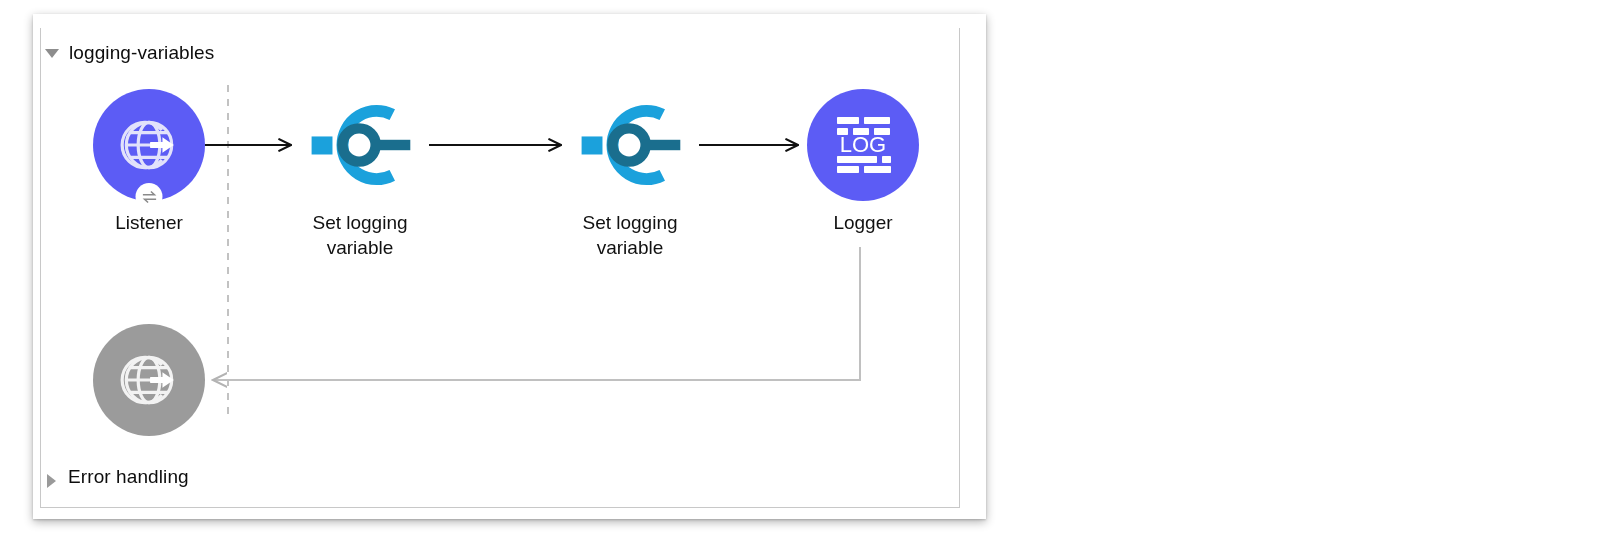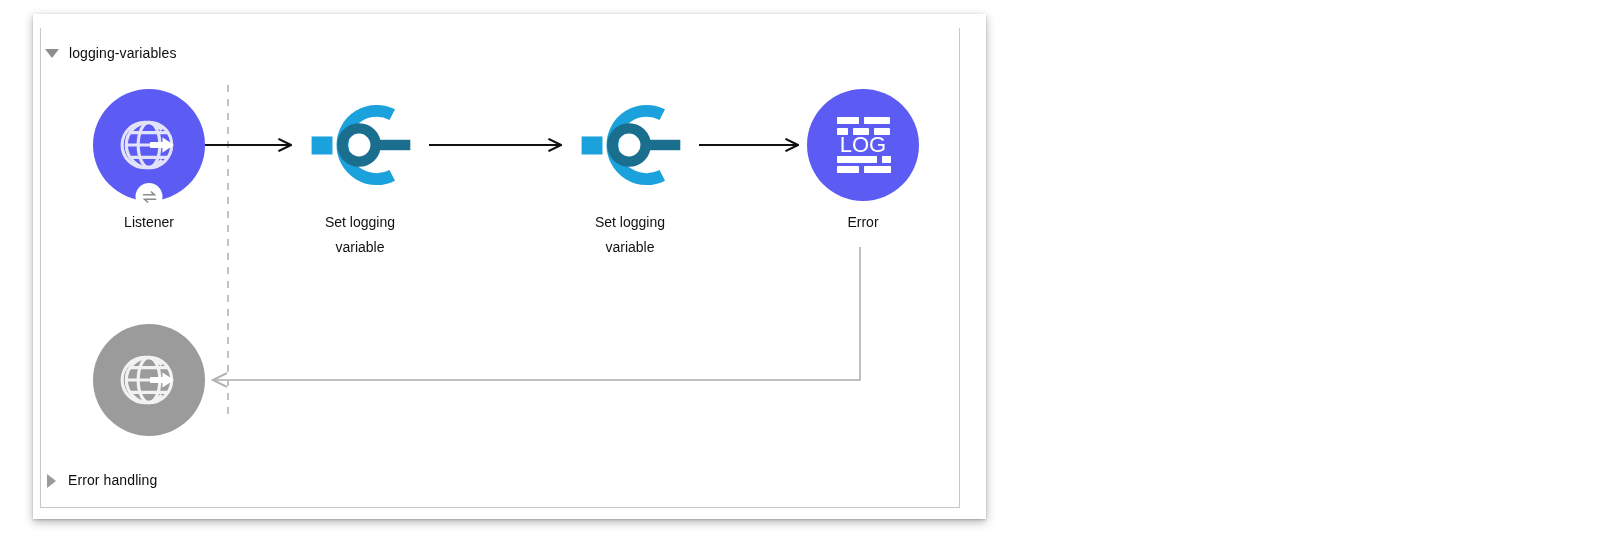--- a/index.html
+++ b/index.html
@@ -78,21 +78,21 @@
     border-top: 9px solid #8d8d8d;
   }
   .tri-right {
     border-top: 7px solid transparent;
     border-bottom: 7px solid transparent;
     border-left: 9px solid #9a9a9a;
     margin-left: 2px;
     margin-right: 12px;
   }
   .header-label {
-    font-size: 14px;
+    font-size: 19px;
     color: #0d0d0d;
     white-space: nowrap;
     letter-spacing: 0.1px;
   }
 
   
   .connectors {
     position: absolute;
     left: 0; top: 0;
     width: 953px;
@@ -116,21 +116,21 @@
     display: flex;
     align-items: center;
     justify-content: center;
   }
   .node-circle.purple { background: #5c5cf5; }
   .node-circle.grey   { background: #9b9b9b; }
   .node-circle.bare   { background: transparent; }
 
   .node-label {
     margin-top: 9px;
-    font-size: 14px;
+    font-size: 19px;
     color: #111111;
     text-align: center;
     line-height: 25px;
     white-space: pre-line;
   }
 
   .badge {
     position: absolute;
     bottom: -9px;
     left: 50%;
@@ -245,21 +245,21 @@
             <rect x="26" y="15" width="16" height="7" rx="0.8"></rect>
             <rect x="47" y="15" width="16" height="7" rx="0.8"></rect>
             <rect x="10" y="43" width="40" height="7" rx="0.8"></rect>
             <rect x="55" y="43" width="9" height="7" rx="0.8"></rect>
             <rect x="10" y="53" width="22" height="7" rx="0.8"></rect>
             <rect x="37" y="53" width="27" height="7" rx="0.8"></rect>
           </g>
           <text x="36" y="39" text-anchor="middle" font-family="'Liberation Sans', sans-serif" font-size="22" font-weight="400" fill="#ffffff">LOG</text>
         </svg>
       </div>
-      <div class="node-label">Error</div>
+      <div class="node-label">Logger</div>
     </div>
 
     <div class="node" style="left:46px; top:310px;">
       <div class="node-circle grey">
         <svg width="66" height="66" viewBox="0 0 64 64">
           <g fill="none" stroke="#f2f2f2" stroke-width="3.1">
             <path d="M44.5 17.5 A22 22 0 1 0 44.5 46.5"></path>
             <path d="M32 10 A22 22 0 0 1 32 54 A22 22 0 0 1 32 10 Z"></path>
             <ellipse cx="32" cy="32" rx="10.5" ry="22"></ellipse>
             <line x1="10.5" y1="32" x2="53.5" y2="32"></line>

